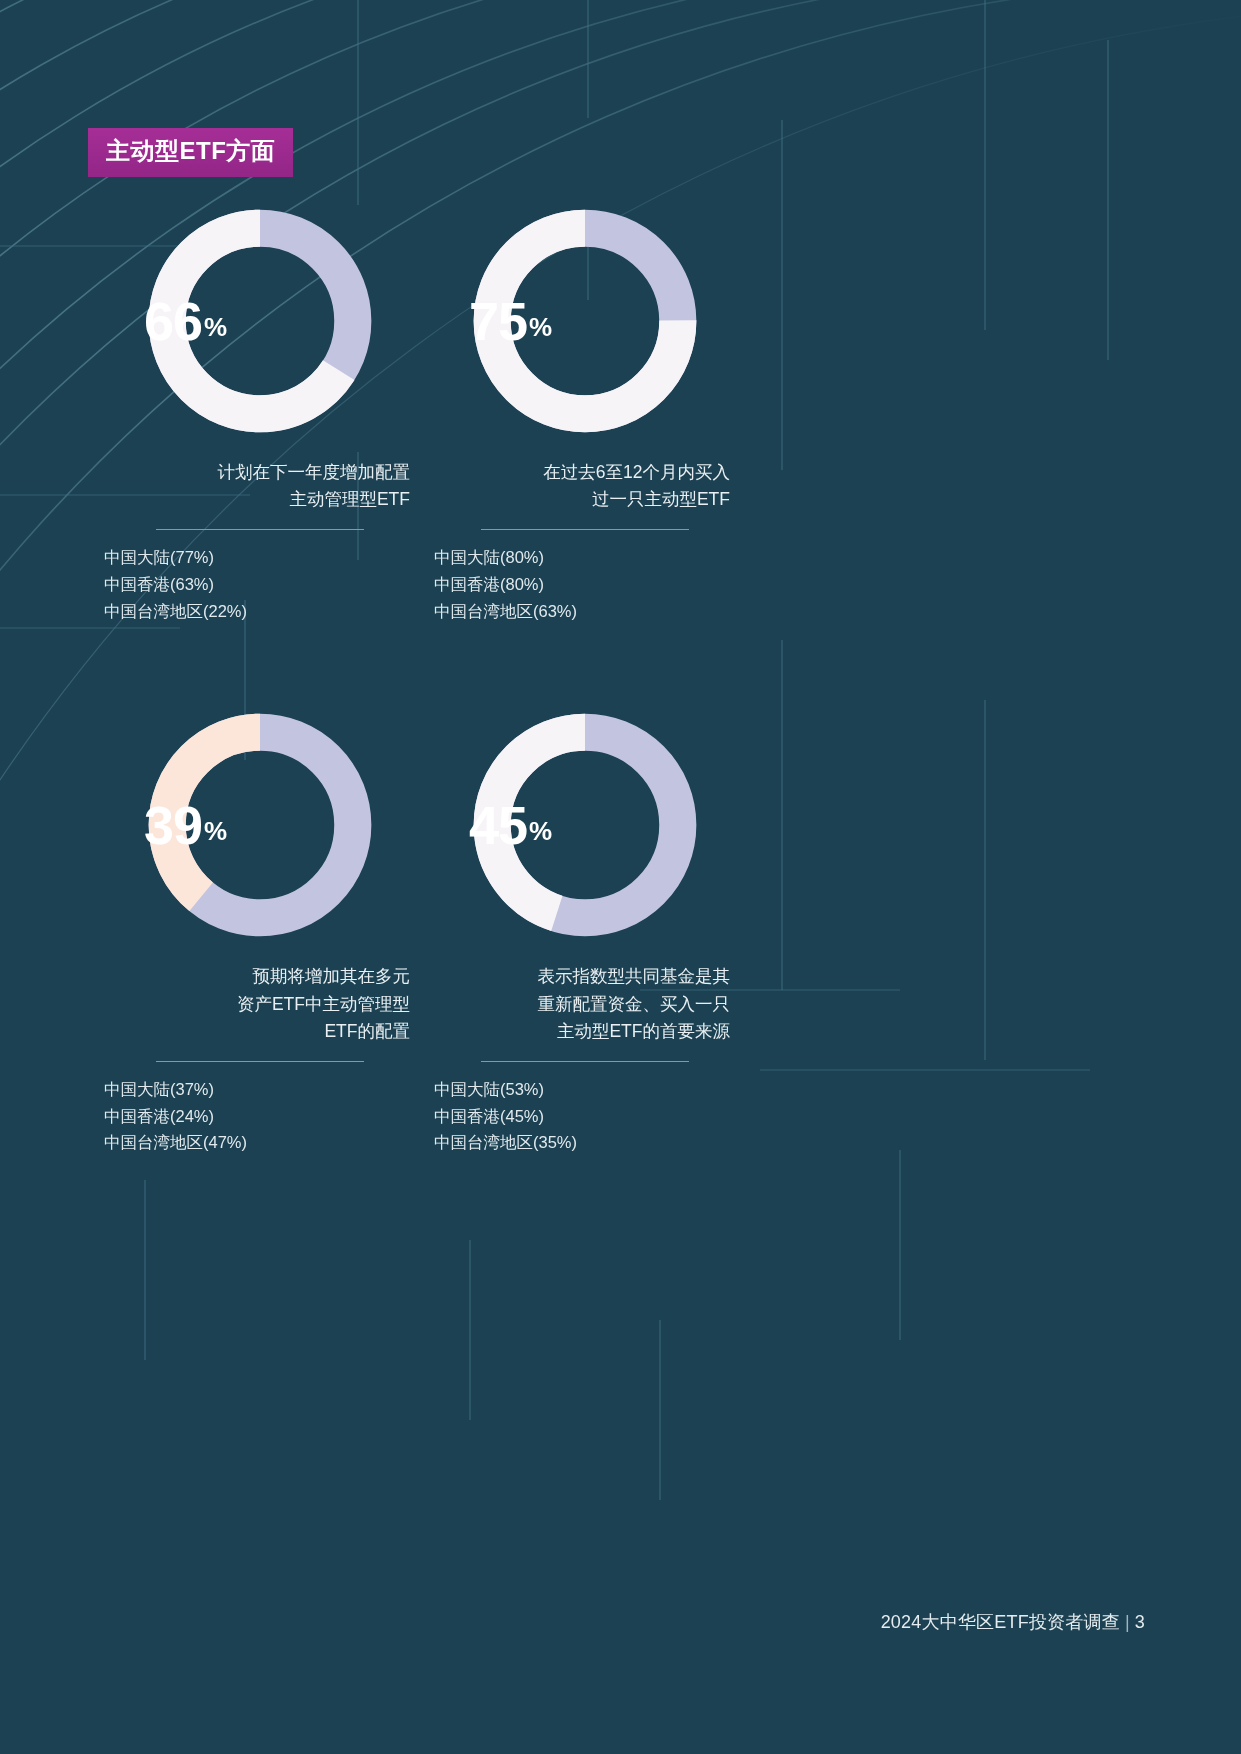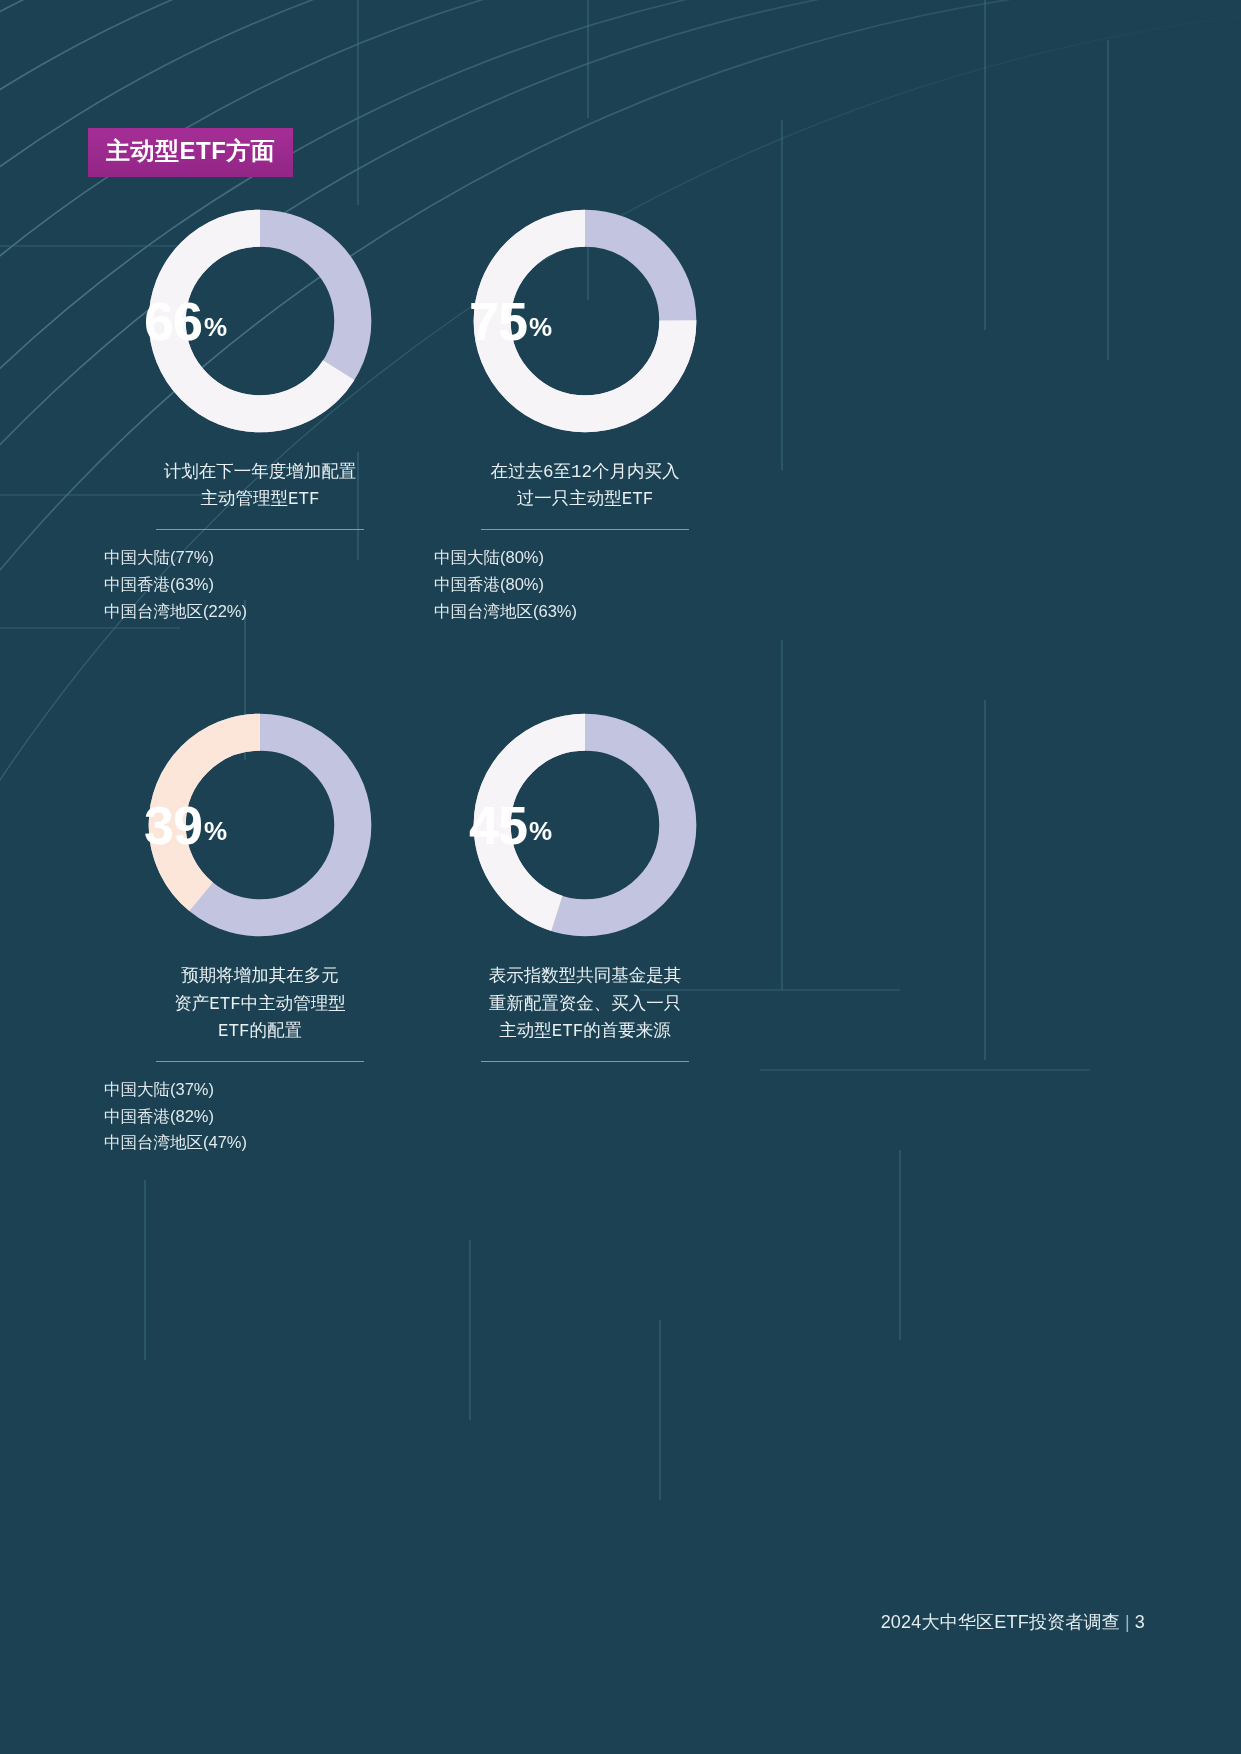--- a/index.html
+++ b/index.html
@@ -56,26 +56,25 @@
     letter-spacing:-1px;
     line-height:1;
   }
   .donut-label .pct {
     font-size:26px; font-weight:bold;
     margin-left:2px; align-self:center; position:relative; top:6px;
   }
 
   .caption {
     margin-top:22px;
-    text-align:center;
+    text-align:right;
     font-size:17.5px;
     line-height:1.55;
     color:#e9eff2;
     padding:0 6px;
-    font-family:Liberation Mono, monospace;
   }
 
   .divider {
     width:208px;
     height:1px;
     background:#7f9aa8;
     margin:16px auto 14px auto;
   }
 
   .regions {
@@ -226,21 +225,21 @@
           </div>
         </div>
         <div class="caption">
           <div>预期将增加其在多元</div>
           <div>资产ETF中主动管理型</div>
           <div>ETF的配置</div>
         </div>
         <div class="divider"></div>
         <div class="regions">
           <div>中国大陆(37%)</div>
-          <div>中国香港(82%)</div>
+          <div>中国香港(24%)</div>
           <div>中国台湾地区(47%)</div>
         </div>
       </div>
 
       <div class="card c2">
         <div class="donut-wrap">
           <svg class="donut" viewBox="0 0 100 100">
             <circle cx="50" cy="50" r="40" fill="none" stroke-width="16" class="trk" stroke="#c3c5e0"></circle>
             <circle cx="50" cy="50" r="40" fill="none" stroke-width="16" transform="rotate(-90 50 50) scale(1,-1) translate(0,-100)" class="val" stroke="#f7f4f8" stroke-dasharray="113.097 251.327"></circle>
           </svg>
@@ -248,20 +247,25 @@
             <span>45</span>
               <span class="pct">%</span>
           </div>
         </div>
         <div class="caption">
           <div>表示指数型共同基金是其</div>
           <div>重新配置资金、买入一只</div>
           <div>主动型ETF的首要来源</div>
         </div>
         <div class="divider"></div>
+        <div class="regions">
+          <div>中国大陆(53%)</div>
+          <div>中国香港(45%)</div>
+          <div>中国台湾地区(35%)</div>
+        </div>
       </div>
 
     </div>
   </div>
 
   <div class="footer">
     <span>2024大中华区ETF投资者调查</span><span class="sep">|</span><span>3</span>
   </div>
 
 </div>

